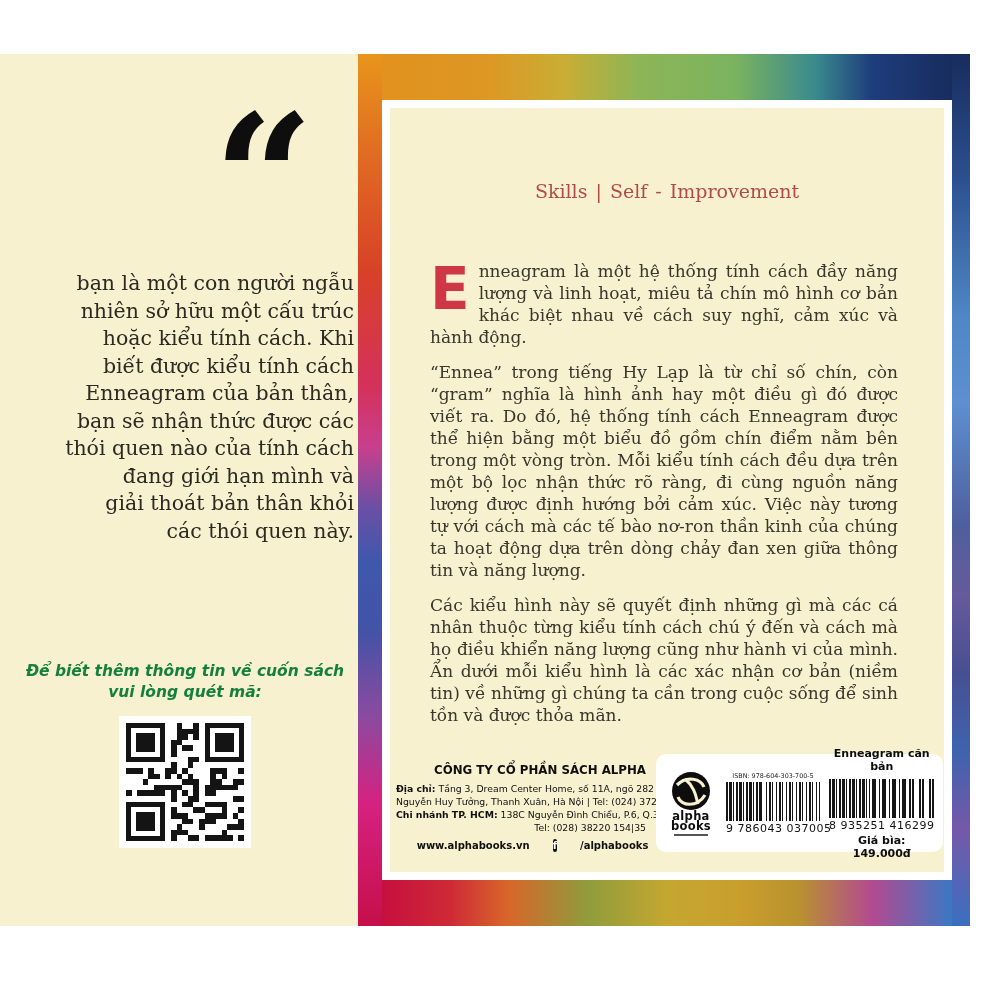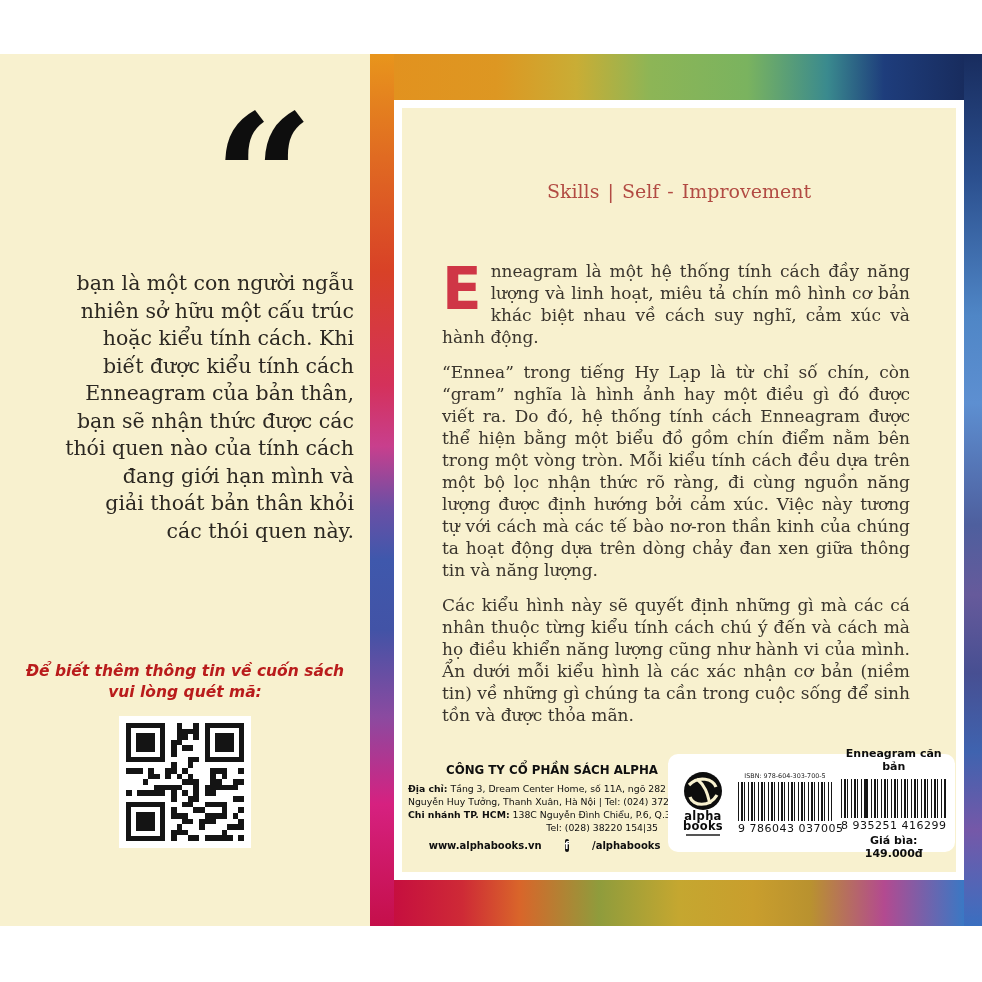--- a/index.html
+++ b/index.html
@@ -6,31 +6,31 @@
   body{width:982px;height:982px;background:#ffffff;font-family:"DejaVu Sans",sans-serif;}
   .canvas{position:relative;width:982px;height:982px;background:#ffffff;overflow:hidden;}
 
   
   .left-page{position:absolute;left:0;top:54px;width:370px;height:872px;background:#f8f1cf;}
   .quote-mark{margin-top:50px;height:150px;text-align:right;padding-right:56px;
     font-family:"DejaVu Serif",serif;font-weight:bold;font-size:175px;line-height:150px;color:#0e0e0e;}
   .quote-text{margin-top:16px;padding:0 16px 0 26px;text-align:right;
     font-family:"DejaVu Serif",serif;font-size:20.5px;line-height:27.5px;color:#2c2822;}
   .qr-caption{margin-top:116px;text-align:center;font-weight:bold;font-style:italic;
-    font-size:15.5px;line-height:21px;color:#b91c1c;}
+    font-size:15.5px;line-height:21px;color:#15803d;}
   .qr-wrap{margin:13px auto 0;width:132px;height:132px;background:#ffffff;position:relative;padding:0;}
   .qr-grid{position:absolute;left:7px;top:7px;width:118px;height:118px;display:grid;
     grid-template-columns:repeat(21,1fr);grid-template-rows:repeat(21,1fr);}
   .qr-grid div.on{background:#141414;}
   .fndr{position:absolute;width:39px;height:39px;border:5.5px solid #141414;background:#fff;box-sizing:border-box;}
   .fndr::after{content:"";position:absolute;inset:5px;background:#141414;}
   .fndr.tl{left:7px;top:7px;} .fndr.tr{right:7px;top:7px;} .fndr.bl{left:7px;bottom:7px;}
 
   
-  .frame{position:absolute;left:370px;top:54px;width:612px;height:872px;}
+  .frame{position:absolute;left:358px;top:54px;width:612px;height:872px;}
   .edge{position:absolute;}
   .edge-top{top:0;left:24px;right:18px;height:46px;
     background:linear-gradient(to right,#e2921f 0%,#dd9722 18%,#c9ad35 32%,#8db556 45%,#7ab35f 62%,#3a8a8e 76%,#1e3d7c 86%,#182c5e 100%);}
   .edge-bottom{bottom:0;left:24px;right:18px;height:46px;
     background:linear-gradient(to right,#c60f3f 0%,#ce2a36 12%,#d9652a 22%,#8f9c3c 36%,#c5a730 50%,#c99e2d 63%,#b9922f 73%,#b34a90 86%,#3a78c4 100%);}
   .edge-left{left:0;top:0;bottom:0;width:24px;
     background:linear-gradient(to bottom,#e8951c 0%,#e06a22 12%,#d84127 25%,#d4315b 38%,#c83f8d 45%,#6b4fa5 52%,#3f58ac 58%,#4253a6 66%,#8b4aa0 76%,#d62180 86%,#c50f4a 100%);}
   .edge-right{right:0;top:0;bottom:0;width:18px;
     background:linear-gradient(to bottom,#182c5e 0%,#2b4f8e 14%,#4f86c6 30%,#5d8fd1 40%,#4e5f9e 54%,#665a9b 62%,#474f92 71%,#3f63af 80%,#7558a8 89%,#3a6fc0 100%);}
   .frame-white{position:absolute;top:46px;bottom:46px;left:24px;right:18px;background:#ffffff;}

